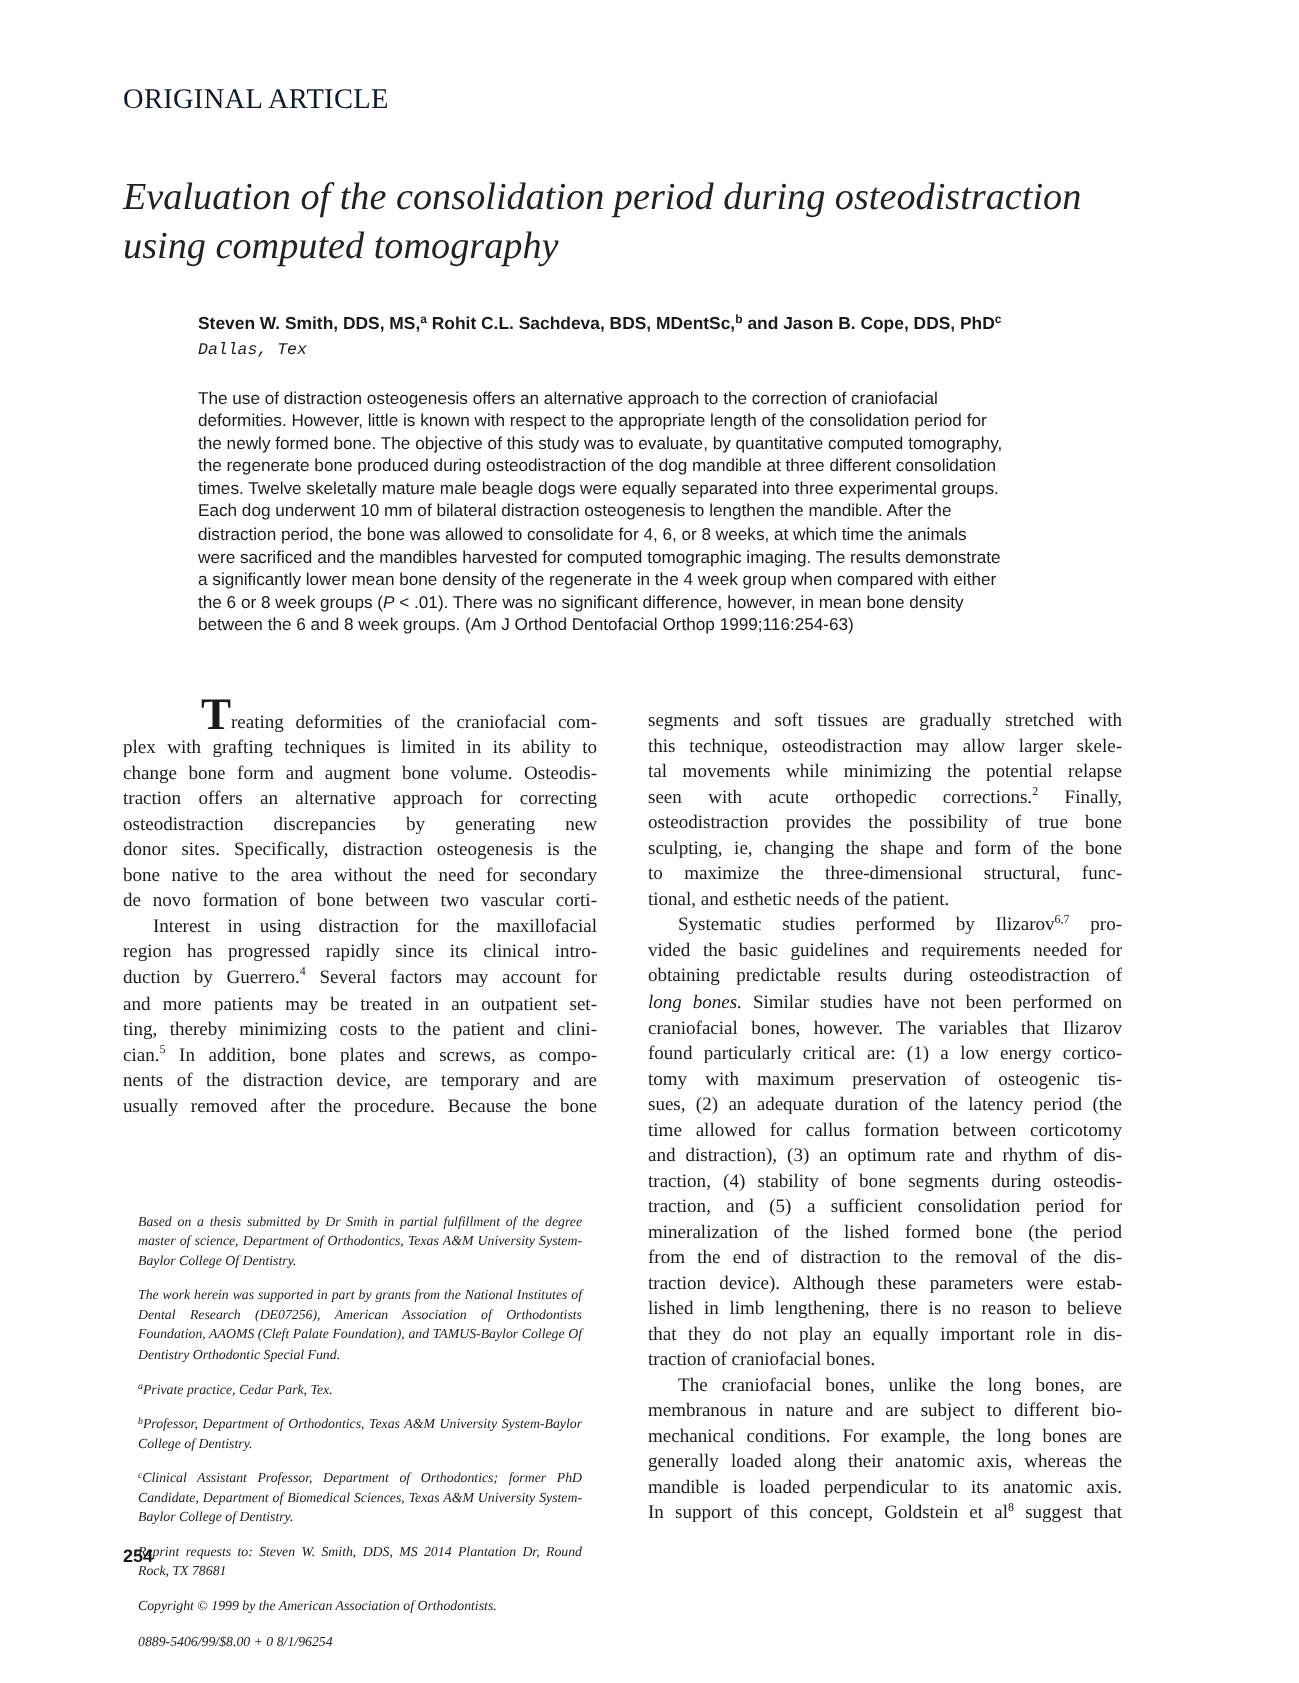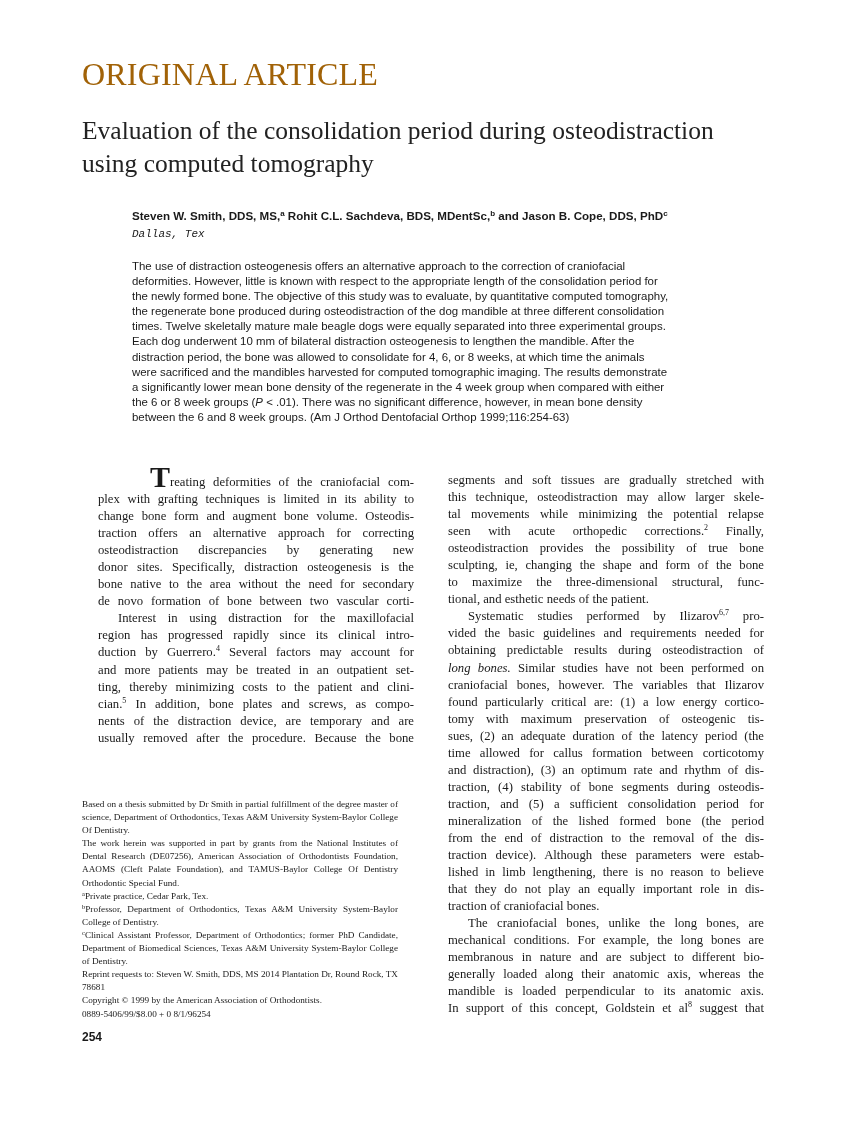--- a/index.html
+++ b/index.html
@@ -3,60 +3,60 @@
   <meta charset="utf-8">
   <style>
     html, body { margin: 0; padding: 0; background: #ffffff; }
     body {
       width: 866px; height: 1122px; position: relative; overflow: hidden;
       color: #1a1a1a;
       font-family: "Liberation Serif", serif;
     }
     .section-label {
       position: absolute; left: 82px; top: 56px;
-      font-size: 32px; letter-spacing: 0.2px; color: #a16207;
+      font-size: 19px; letter-spacing: 0.2px; color: #0f172a;
     }
     .title {
       position: absolute; left: 82px; top: 114px; width: 700px;
-      font-size: 25.5px; line-height: 33px; color: #222;
+      font-size: 25.5px; font-style: italic; line-height: 33px; color: #222;
     }
     .authors {
       position: absolute; left: 132px; top: 209px; width: 640px;
       font-family: "Liberation Sans", sans-serif; font-weight: bold; font-size: 11.6px;
       white-space: nowrap;
     }
     .authors sup { font-size: 8px; vertical-align: 4px; line-height: 0; }
     .location {
       position: absolute; left: 132px; top: 228px;
       font-size: 11px; font-style: italic; font-family: Liberation Mono, monospace;
     }
     .abstract {
       position: absolute; left: 132px; top: 259px; width: 612px;
       font-family: "Liberation Sans", sans-serif; font-size: 11.45px; line-height: 15.1px;
     }
     .abstract p { margin: 0; white-space: nowrap; }
     .col {
       position: absolute; top: 467px; width: 316px;
-      font-size: 12.7px; line-height: 17.05px; text-align: justify; margin-left: 16px;
+      font-size: 12.7px; line-height: 17.05px; text-align: justify;
     }
     .col-left { left: 82px; }
     .col-right { left: 432px; top: 472px; }
     .col .line { display: block; text-align: justify; text-align-last: justify; white-space: nowrap; }
     .col .line.last { text-align-last: left; }
     .indent { padding-left: 20px; }
     .dropcap {
       font-size: 30px; font-weight: bold; line-height: 20px; vertical-align: -1px;
       margin-left: 52px;
     }
     sup { font-size: 8px; vertical-align: 5px; line-height: 0; }
     .footnotes {
       position: absolute; left: 82px; top: 798px; width: 316px;
       font-size: 9.2px; line-height: 13.1px;
     }
-    .footnotes p { margin: 0; text-align: justify; }
+    .footnotes p { margin: 10px; text-align: justify; font-style: italic; }
     .footnotes sup { font-size: 6.5px; vertical-align: 3px; }
     .footnotes .ids { white-space: nowrap; }
     .page-number {
       position: absolute; left: 82px; top: 1030px;
       font-family: "Liberation Sans", sans-serif; font-weight: bold; font-size: 12px;
     }
   </style>
 </head>
 <body>
 
@@ -135,20 +135,20 @@
   <span class="line">and distraction), (3) an optimum rate and rhythm of dis-</span>
   <span class="line">traction, (4) stability of bone segments during osteodis-</span>
   <span class="line">traction, and (5) a sufficient consolidation period for</span>
   <span class="line">mineralization of the lished formed bone (the period</span>
   <span class="line">from the end of distraction to the removal of the dis-</span>
   <span class="line">traction device). Although these parameters were estab-</span>
   <span class="line">lished in limb lengthening, there is no reason to believe</span>
   <span class="line">that they do not play an equally important role in dis-</span>
   <span class="line last">traction of craniofacial bones.</span>
   <span class="line indent">The craniofacial bones, unlike the long bones, are</span>
+  <span class="line">membranous in nature and are subject to different bio-</span>
   <span class="line">mechanical conditions. For example, the long bones are</span>
-  <span class="line">membranous in nature and are subject to different bio-</span>
   <span class="line">generally loaded along their anatomic axis, whereas the</span>
   <span class="line">mandible is loaded perpendicular to its anatomic axis.</span>
   <span class="line"><span>In support of this concept, Goldstein et al</span><sup>8</sup><span> suggest that</span></span>
 </div>
 
 <div class="page-number">254</div>
 
 </body></html>

